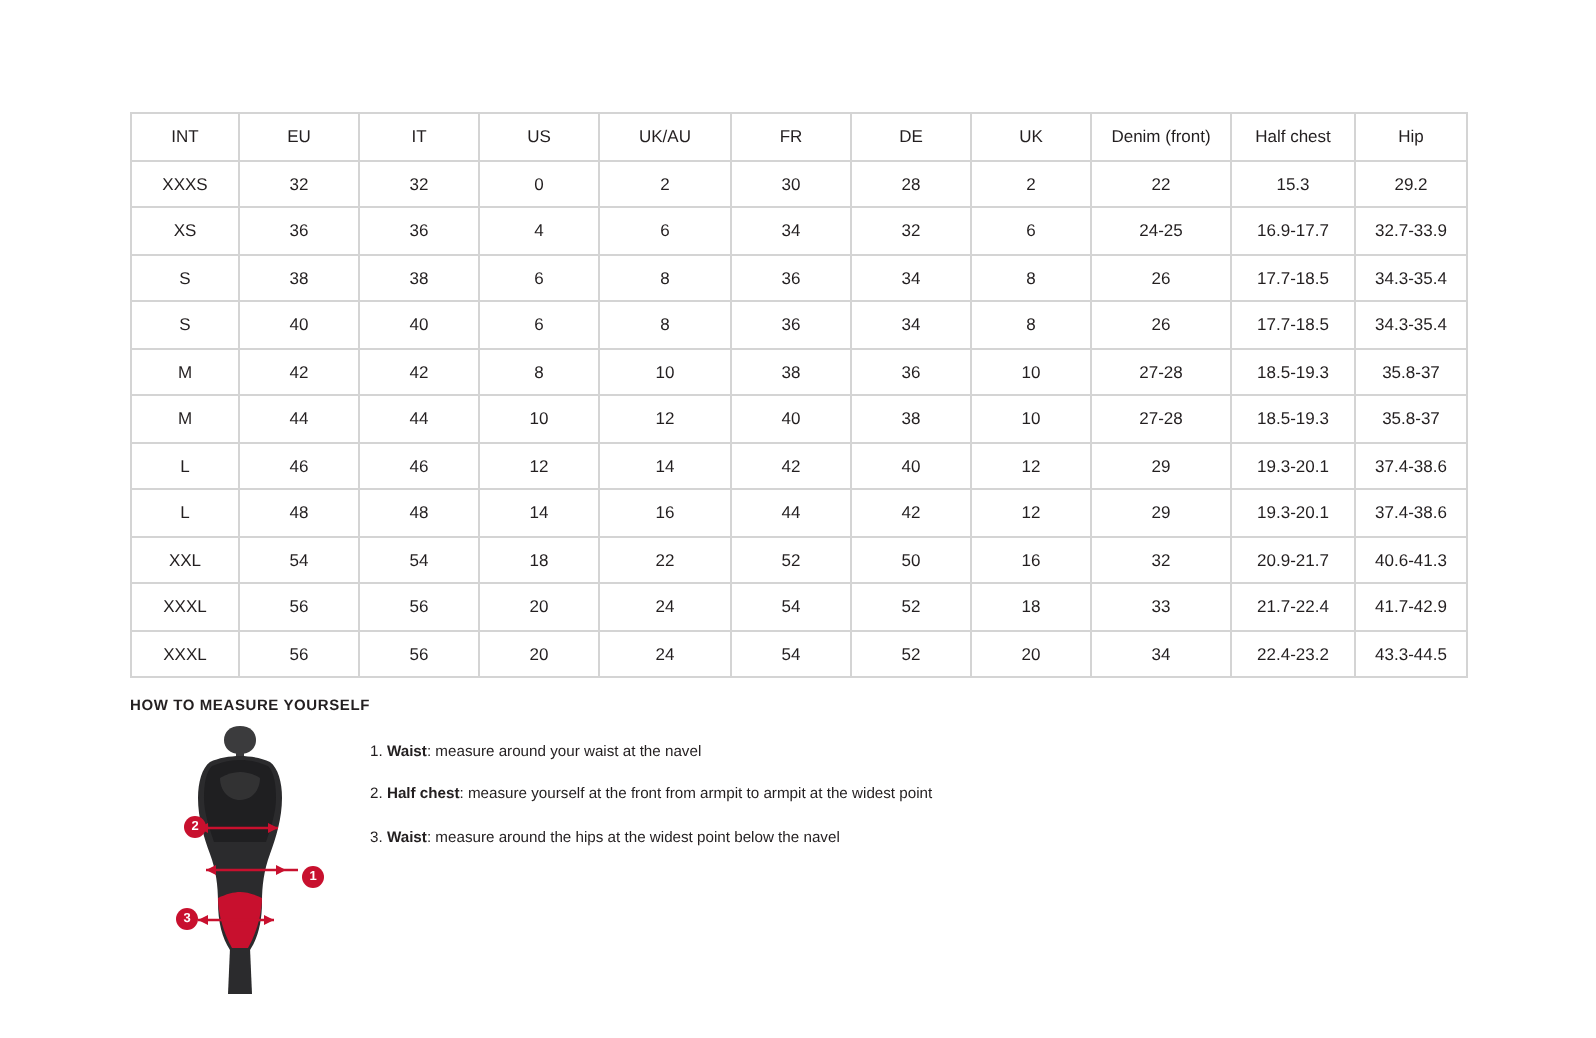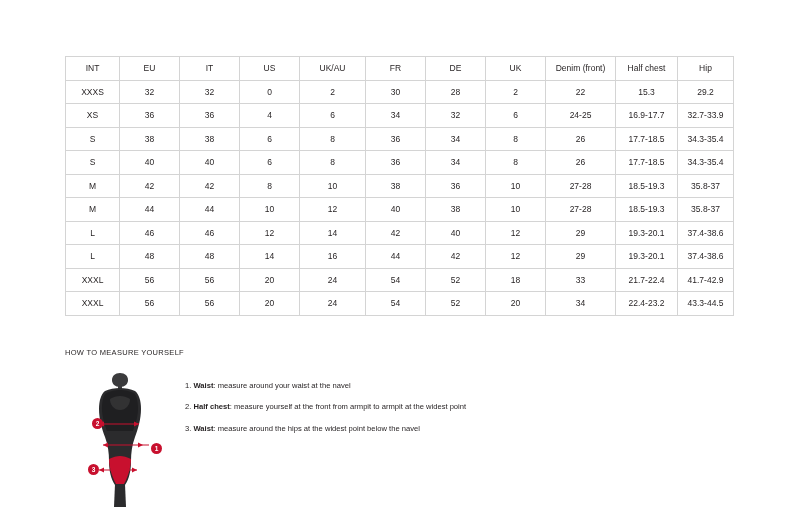--- a/index.html
+++ b/index.html
@@ -67,24 +67,23 @@
 
   
   #measure-section {
     position: absolute;
     left: 65px;
     top: 348px;
     width: 680px;
   }
   #measure-title {
     font-size: 7.5px;
-    font-weight: normal;
+    font-weight: bold;
     letter-spacing: 0.3px;
     color: #231f20;
-    margin-bottom: 10px;
   }
   #measure-body {
     position: relative;
     display: flex;
     align-items: flex-start;
   }
   #figure-col {
     width: 110px;
     position: relative;
     height: 140px;
@@ -256,20 +255,33 @@
           <td>14</td>
           <td>16</td>
           <td>44</td>
           <td>42</td>
           <td>12</td>
           <td>29</td>
           <td>19.3-20.1</td>
           <td>37.4-38.6</td>
         </tr>
         <tr>
+          <td>XXL</td>
+          <td>54</td>
+          <td>54</td>
+          <td>18</td>
+          <td>22</td>
+          <td>52</td>
+          <td>50</td>
+          <td>16</td>
+          <td>32</td>
+          <td>20.9-21.7</td>
+          <td>40.6-41.3</td>
+        </tr>
+        <tr>
           <td>XXXL</td>
           <td>56</td>
           <td>56</td>
           <td>20</td>
           <td>24</td>
           <td>54</td>
           <td>52</td>
           <td>18</td>
           <td>33</td>
           <td>21.7-22.4</td>

